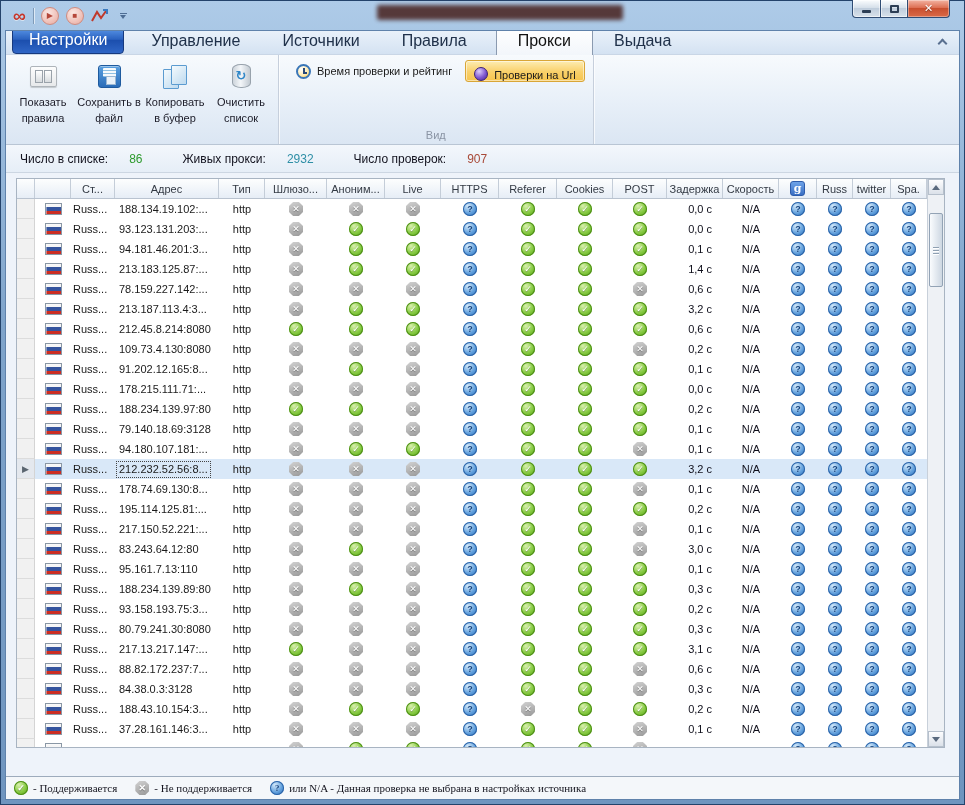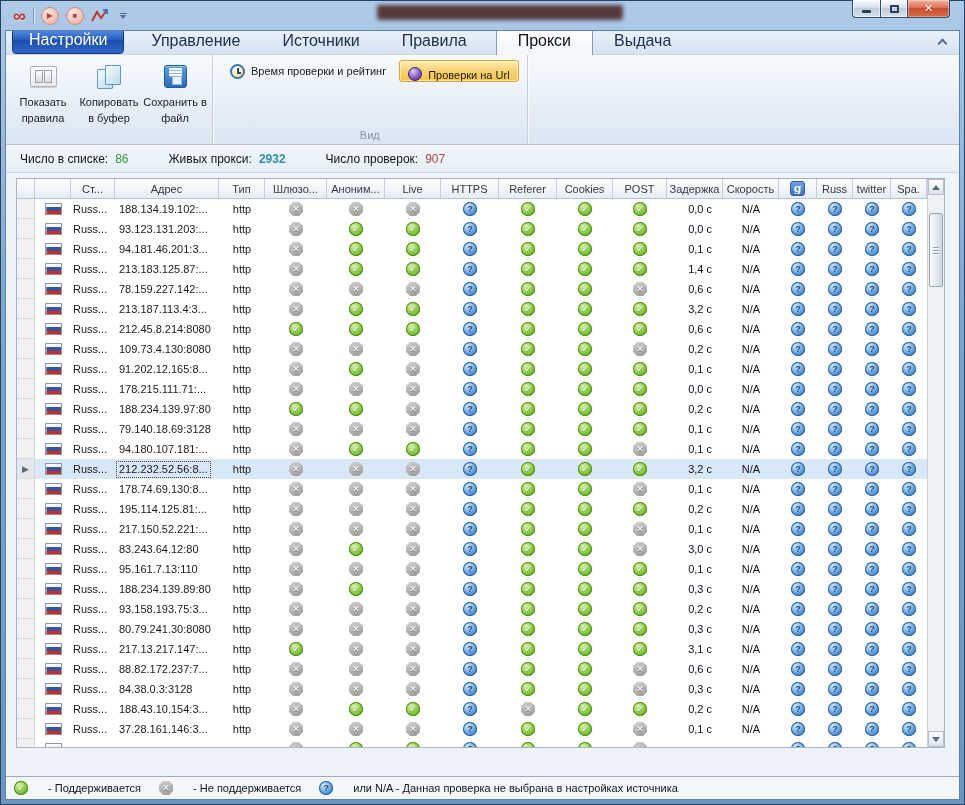--- a/index.html
+++ b/index.html
@@ -64,21 +64,21 @@
   .i-save::after { content:""; position:absolute; left:7px; bottom:2px; width:8px; height:7px; background:#eaf2f9; border:1px solid #9bb8d4; }
   .i-clear { width:19px; height:24px; background:linear-gradient(90deg,#cdd4db,#f3f6f9 45%,#c2cad2); border:1px solid #98a2ac; border-radius:9px/5px; position:relative; text-align:center; }
   .i-clear::after { content:"\21BB"; color:#2e86c8; font-size:13px; font-weight:bold; line-height:22px; }
   .i-clock { width:15px; height:15px; border-radius:50%; background:radial-gradient(circle at 35% 30%, #ffffff, #ffeaae 60%, #f2c445); border:2px solid #3a76b8; position:relative; flex:none; }
   .i-clock::before { content:""; position:absolute; left:4.5px; top:2px; width:2px; height:5px; background:#2a4a7a; }
   .i-clock::after { content:""; position:absolute; left:5px; top:6px; width:4px; height:2px; background:#2a4a7a; }
   .i-ball { width:14px; height:14px; border-radius:50%; background:radial-gradient(circle at 35% 28%, #dcccfa, #8058d0 55%, #482690); border:1px solid #3a2078; flex:none; }
 
   
   .stats { height:28px; flex:none; display:flex; align-items:center; gap:40px; padding-left:14px; background:linear-gradient(#f3f7fc,#e6eef7); border-bottom:1px solid #ccd6e2; font-size:12px; color:#12121e; }
-  .stat { display:flex; gap:7px;justify-content:center; }
+  .stat { display:flex; gap:21px;justify-content:center; }
   .svalue { font-weight:normal; }
 
   
   .table-zone { flex:1; padding:5px 0 0 10px; overflow:hidden; }
   .table-wrap { width:929px; border:1px solid #a8b4c2; background:#fff; display:flex; }
   .grid { width:910px; }
   .thead { display:flex; height:20px; background:linear-gradient(#fdfefe,#e6edf6); border-bottom:1px solid #b9c3d0; }
   .th { border-right:1px solid #c4cdd8; display:flex; align-items:center; justify-content:center; color:#333a44; overflow:hidden; white-space:nowrap; flex:none; }
   .tbody { height:548px; overflow:hidden; background:#f97316; }
   .trow { display:flex; height:20px; align-items:center; background:#fff; }
@@ -114,21 +114,21 @@
   .vscroll { width:17px; background:#eef1f5; border-left:1px solid #c8d0da; display:flex; flex-direction:column; }
   .sb-btn { height:16px; background:linear-gradient(#fdfdfe,#dbe1e9); border:1px solid #b6c0cc; display:flex; align-items:center; justify-content:center; }
   .sb-up i { width:0;height:0;border-left:4px solid transparent;border-right:4px solid transparent;border-bottom:5px solid #5a6a7e; }
   .sb-down { margin-top:auto; }
   .sb-down i { width:0;height:0;border-left:4px solid transparent;border-right:4px solid transparent;border-top:5px solid #5a6a7e; }
   .sb-thumb { margin:18px 1px 0; height:74px; border:1px solid #93a3b5; border-radius:2px; background:linear-gradient(90deg,#fafcfe,#cdd7e2); position:relative; }
   .sb-thumb::after { content:""; position:absolute; left:3px; right:3px; top:33px; height:1px; background:#8fa0b2; box-shadow:0 3px 0 #8fa0b2, 0 6px 0 #8fa0b2, 0 1px 0 #fff, 0 4px 0 #fff, 0 7px 0 #fff; }
 
   
   .legend { height:23px; flex:none; background:#f4f7fa; border-top:1px solid #9dabbc; display:flex; align-items:center; gap:18px; padding-left:8px; color:#15151f; }
-  .legend-item { display:flex; align-items:center; gap:20px; white-space:nowrap; }
+  .legend-item { display:flex; align-items:center; gap:5px; white-space:nowrap;font-family:Liberation Serif, serif; }
   .statusbar { height:26px; flex:none; background:linear-gradient(#f8fafc,#e3e9f1 40%,#d5dde9); border-top:1px solid #b3bdc9; display:flex; align-items:center; gap:26px; padding:0 10px; color:#15202e; position:relative; }
   .status-item { display:flex; align-items:center; gap:6px; white-space:nowrap; }
   .dot-green { width:13px; height:13px; border-radius:50%; background:radial-gradient(circle at 35% 30%, #cdeba2, #78bd47 55%, #4c9024); border:1px solid #3f7a1e; }
   .dl-arrow { color:#2f9e2f; font-weight:bold; font-size:14px; line-height:14px; text-shadow:0 0 1px #2f9e2f; }
   .pc-icon { width:14px; height:11px; border:1px solid #5a6a80; border-radius:1px; background:linear-gradient(#eef3f8,#c6d2e0); position:relative; }
   .pc-icon::before { content:""; position:absolute; left:2px; top:2px; right:2px; bottom:3px; background:#7aa3d0; }
   .resize-grip { position:absolute; right:4px; bottom:4px; width:12px; height:12px; }
   .resize-grip::after { content:""; position:absolute; right:0; bottom:0; width:2px; height:2px; background:#9aa8b8; box-shadow:-4px 0 0 #9aa8b8, 0 -4px 0 #9aa8b8, -8px 0 0 #9aa8b8, 0 -8px 0 #9aa8b8, -4px -4px 0 #9aa8b8; }
 </style>
 </head>
@@ -185,29 +185,35 @@
       <div class="rgroup">
         <div class="rgroup-body">
             <div class="bigbtn">
     <span class="bicon">
                 <span class="i-rules"></span>
               </span>
     <span class="blabel">Показать правила</span>
   </div>
             <div class="bigbtn">
     <span class="bicon">
+                <span class="i-save"></span>
+              </span>
+    <span class="blabel">Сохранить в файл</span>
+  </div>
+            <div class="bigbtn">
+    <span class="bicon">
                 <span class="i-copy"></span>
               </span>
     <span class="blabel">Копировать в буфер</span>
   </div>
             <div class="bigbtn">
     <span class="bicon">
-                <span class="i-save"></span>
+                <span class="i-clear"></span>
               </span>
-    <span class="blabel">Сохранить в файл</span>
+    <span class="blabel">Очистить список</span>
   </div>
           </div>
       </div>
       <div class="rgroup viewgrp">
         <div class="rgroup-body">
             <div class="toggle">
     <span class="i-clock"></span>
     <span class="tlabel">Время проверки и рейтинг</span>
   </div>
             <div class="toggle on">
@@ -219,21 +225,21 @@
       </div>
     </div>
 
     <div class="stats">
         <div class="stat">
     <span class="slabel">Число в списке:</span>
     <span class="svalue" style="color: rgb(46, 155, 46);">86</span>
   </div>
         <div class="stat">
     <span class="slabel">Живых прокси:</span>
-    <span class="svalue" style="color: rgb(46, 143, 166); font-weight: bold;">2932</span>
+    <span class="svalue" style="color: rgb(46, 143, 166);">2932</span>
   </div>
         <div class="stat">
     <span class="slabel">Число проверок:</span>
     <span class="svalue" style="color: rgb(168, 74, 56);">907</span>
   </div>
       </div>
 
     <div class="table-zone">
       <div class="table-wrap">
         <div class="grid">

